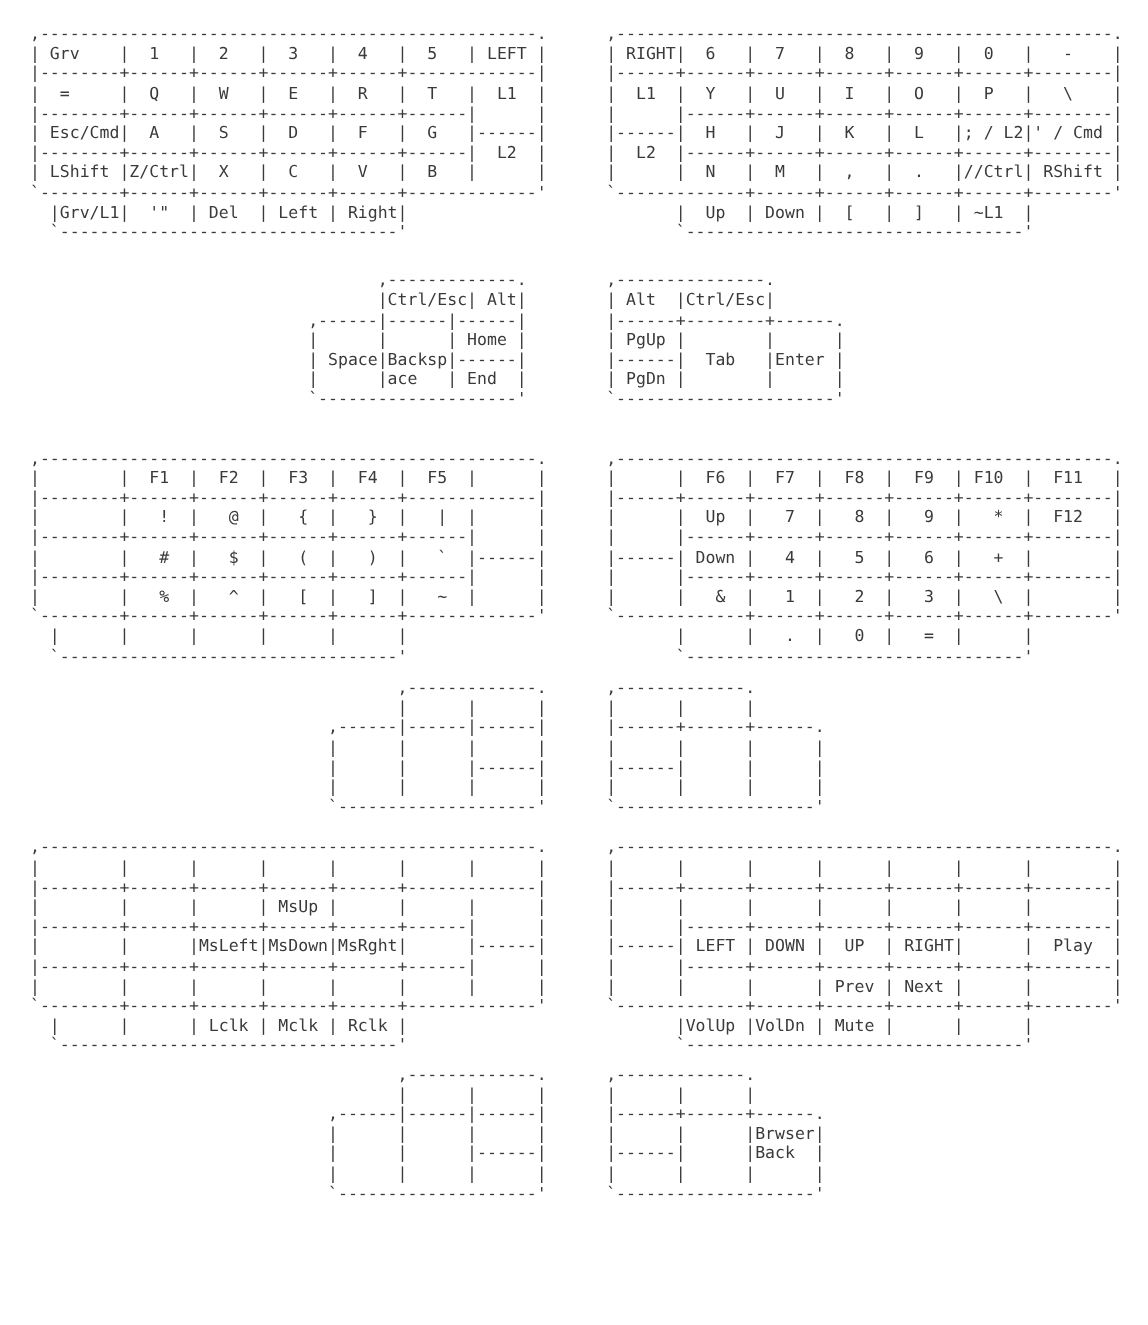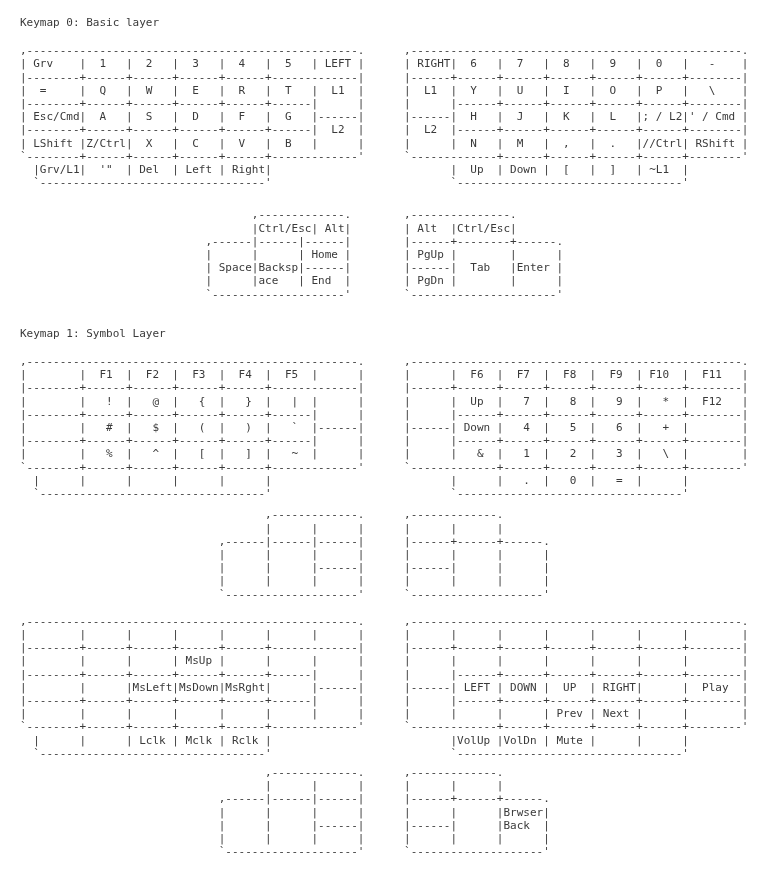--- a/index.html
+++ b/index.html
@@ -31,21 +31,20 @@
   pre.thumbs { margin-top: 19px; }
   section:nth-of-type(2) pre.thumbs { margin-top: 8px; }
   section:nth-of-type(3) pre.thumbs { margin-top: 6px; }
 </style>
 </head>
 <body style="background: rgb(255, 255, 255);">
 
 <div id="doc" style="color: rgb(58, 58, 58);">
 
   <section>
-    <div class="keymap-title">Keymap 0: Basic layer</div>
     <pre class="art main">,--------------------------------------------------.      ,--------------------------------------------------.
 | Grv    |  1   |  2   |  3   |  4   |  5   | LEFT |      | RIGHT|  6   |  7   |  8   |  9   |  0   |   -    |
 |--------+------+------+------+------+-------------|      |------+------+------+------+------+------+--------|
 |  =     |  Q   |  W   |  E   |  R   |  T   |  L1  |      |  L1  |  Y   |  U   |  I   |  O   |  P   |   \    |
 |--------+------+------+------+------+------|      |      |      |------+------+------+------+------+--------|
 | Esc/Cmd|  A   |  S   |  D   |  F   |  G   |------|      |------|  H   |  J   |  K   |  L   |; / L2|' / Cmd |
 |--------+------+------+------+------+------|  L2  |      |  L2  |------+------+------+------+------+--------|
 | LShift |Z/Ctrl|  X   |  C   |  V   |  B   |      |      |      |  N   |  M   |  ,   |  .   |//Ctrl| RShift |
 `--------+------+------+------+------+-------------'      `-------------+------+------+------+------+--------'
   |Grv/L1|  '"  | Del  | Left | Right|                           |  Up  | Down |  [   |  ]   | ~L1  |
@@ -53,21 +52,20 @@
     <pre class="art thumbs">                                   ,-------------.        ,---------------.
                                    |Ctrl/Esc| Alt|        | Alt  |Ctrl/Esc|
                             ,------|------|------|        |------+--------+------.
                             |      |      | Home |        | PgUp |        |      |
                             | Space|Backsp|------|        |------|  Tab   |Enter |
                             |      |ace   | End  |        | PgDn |        |      |
                             `--------------------'        `----------------------'</pre>
   </section>
 
   <section>
-    <div class="keymap-title">Keymap 1: Symbol Layer</div>
     <pre class="art main">,--------------------------------------------------.      ,--------------------------------------------------.
 |        |  F1  |  F2  |  F3  |  F4  |  F5  |      |      |      |  F6  |  F7  |  F8  |  F9  | F10  |  F11   |
 |--------+------+------+------+------+-------------|      |------+------+------+------+------+------+--------|
 |        |   !  |   @  |   {  |   }  |   |  |      |      |      |  Up  |   7  |   8  |   9  |   *  |  F12   |
 |--------+------+------+------+------+------|      |      |      |------+------+------+------+------+--------|
 |        |   #  |   $  |   (  |   )  |   `  |------|      |------| Down |   4  |   5  |   6  |   +  |        |
 |--------+------+------+------+------+------|      |      |      |------+------+------+------+------+--------|
 |        |   %  |   ^  |   [  |   ]  |   ~  |      |      |      |   &amp;  |   1  |   2  |   3  |   \  |        |
 `--------+------+------+------+------+-------------'      `-------------+------+------+------+------+--------'
   |      |      |      |      |      |                           |      |   .  |   0  |   =  |      |

